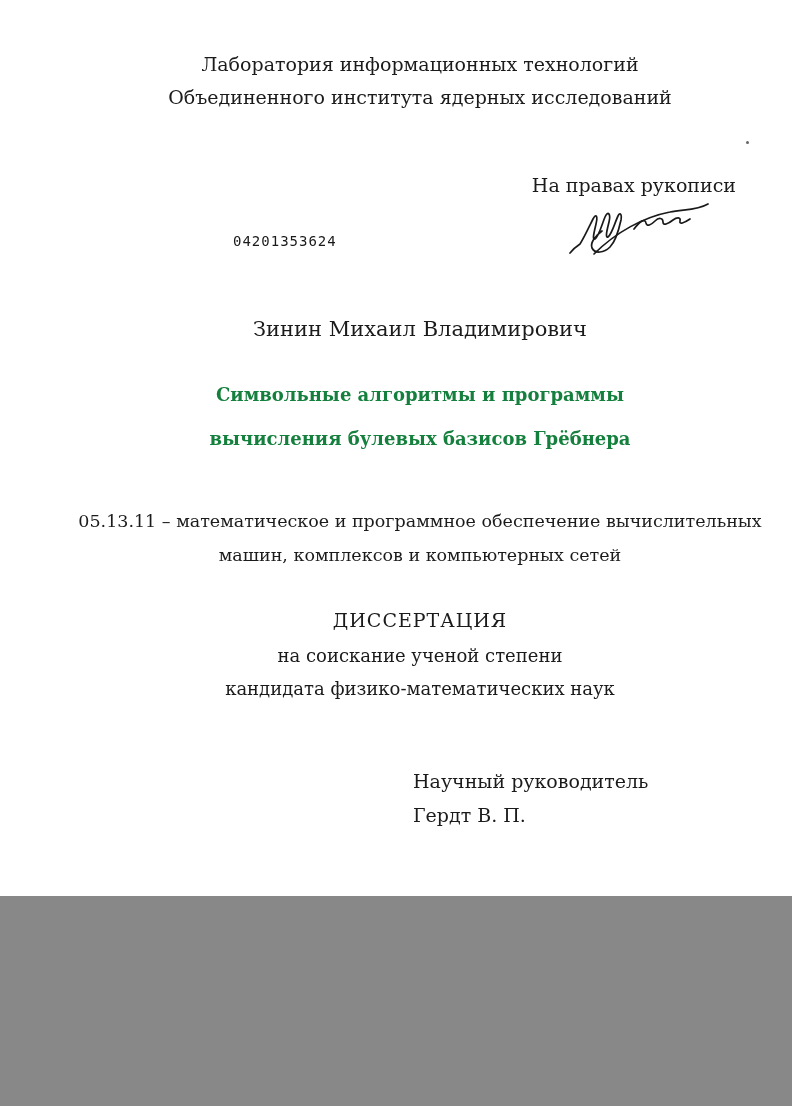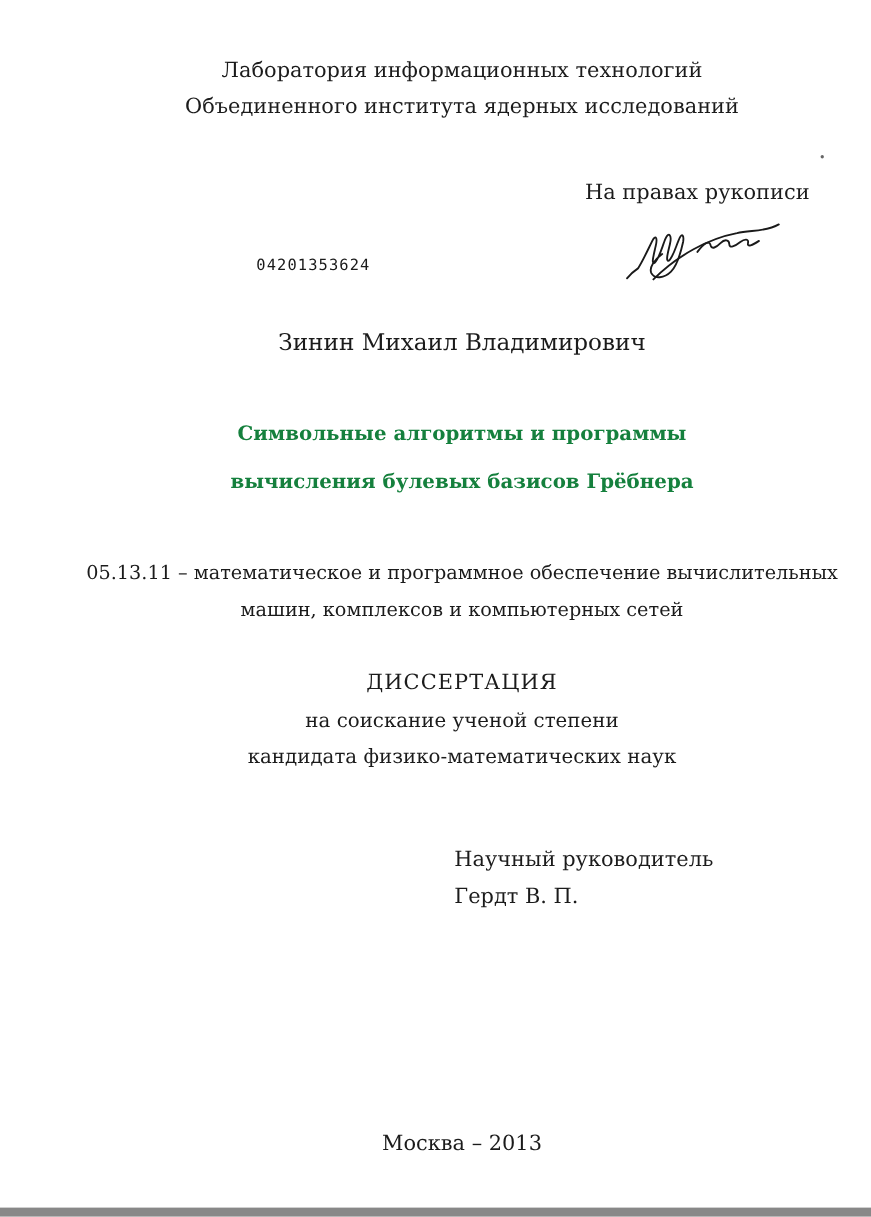--- a/index.html
+++ b/index.html
@@ -1,19 +1,19 @@
 <!DOCTYPE html>
 <html><head>
 <meta charset="utf-8">
 <style>
   html, body { margin: 0; padding: 0; background: #888; }
   .page {
     position: relative;
     width: 792px;
-    height: 1098px;
+    height: 896px;
     margin: 0 auto;
     background: #ffffff;
     overflow: hidden;
     font-family: "DejaVu Serif", serif;
     color: #1b1b1b;
   }
   .abs { position: absolute; }
   .centered {
     left: 48px;
     width: 744px;
@@ -46,35 +46,35 @@
 <body>
 
 <div class="page">
 
   <div class="abs centered inst" style="top:53px;">Лаборатория информационных технологий</div>
 
   <div class="abs centered inst" style="top:86px;">Объединенного института ядерных исследований</div>
 
   <div class="abs speck" style="left:746px; top:141px;"></div>
 
-  <div class="abs note" style="top:164px; right:56px;">На правах рукописи</div>
+  <div class="abs note" style="top:174px; right:56px;">На правах рукописи</div>
 
   <div class="abs sig-wrap" style="left:564px; top:196px;">
     <svg width="150" height="62" viewBox="0 0 150 62" fill="none" xmlns="http://www.w3.org/2000/svg">
       <g stroke="#1a1a1a" stroke-width="1.7" stroke-linecap="round" fill="none">
         <path d="M6,57 C10,52 13,50 16,48 C20,42 25,31 29,23 C32,17 34,20 32,28 C30,37 28,44 31,43 C35,40 38,28 41,21 C44,14 47,18 45,26 C43,34 41,42 44,41 C48,38 51,26 54,20 C56,16 58,18 57,24 C55,33 52,45 46,51 C40,57 31,58 28,52 C26,47 31,40 38,35"></path>
         <path d="M30,58 C52,36 80,21 106,16 C118,13 132,15 144,8"></path>
         <path d="M70,33 C76,25 81,22 82,27 C83,31 87,29 91,25 C95,21 99,22 99,26 C99,30 104,28 109,24 C113,21 117,21 116,25 C115,29 120,27 126,23"></path>
       </g>
     </svg>
   </div>
 
   <div class="abs regnum" style="left:233px; top:233px;">04201353624</div>
 
-  <div class="abs centered author" style="top:298px;">Зинин Михаил Владимирович</div>
+  <div class="abs centered author" style="top:316px;">Зинин Михаил Владимирович</div>
 
   <div class="abs centered title-line" style="top:384px;">Символьные алгоритмы и программы</div>
 
   <div class="abs centered title-line" style="top:428px;">вычисления булевых базисов Грёбнера</div>
 
   <div class="abs centered spec" style="top:511px;text-align:center;">05.13.11 – математическое и программное обеспечение вычислительных</div>
 
   <div class="abs centered spec" style="top:545px;">машин, комплексов и компьютерных сетей</div>
 
   <div class="abs centered thesis-type" style="top:609px;">ДИССЕРТАЦИЯ</div>

